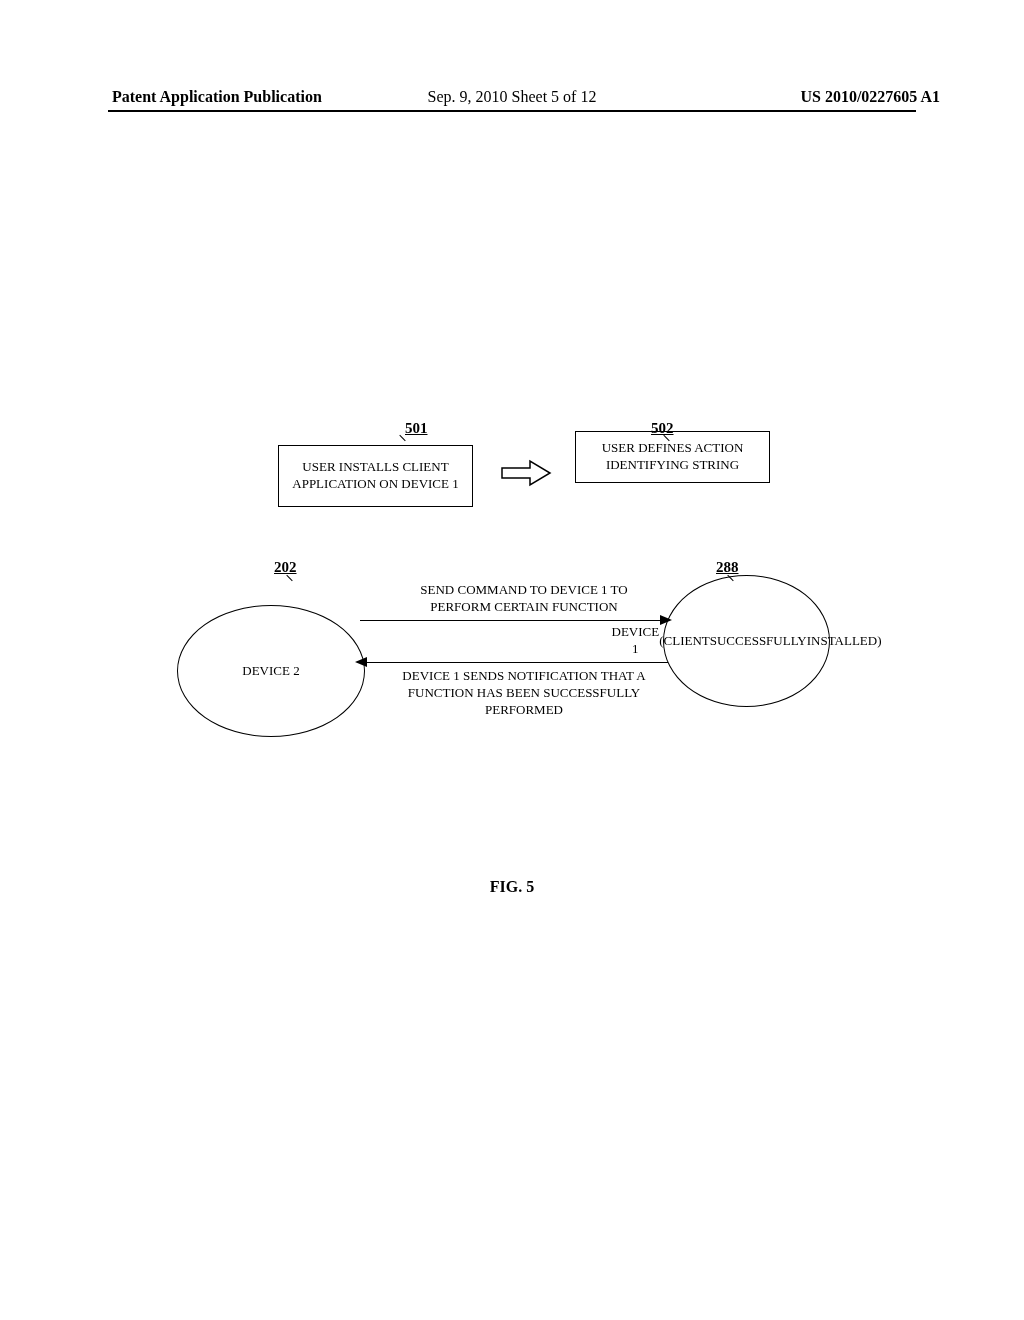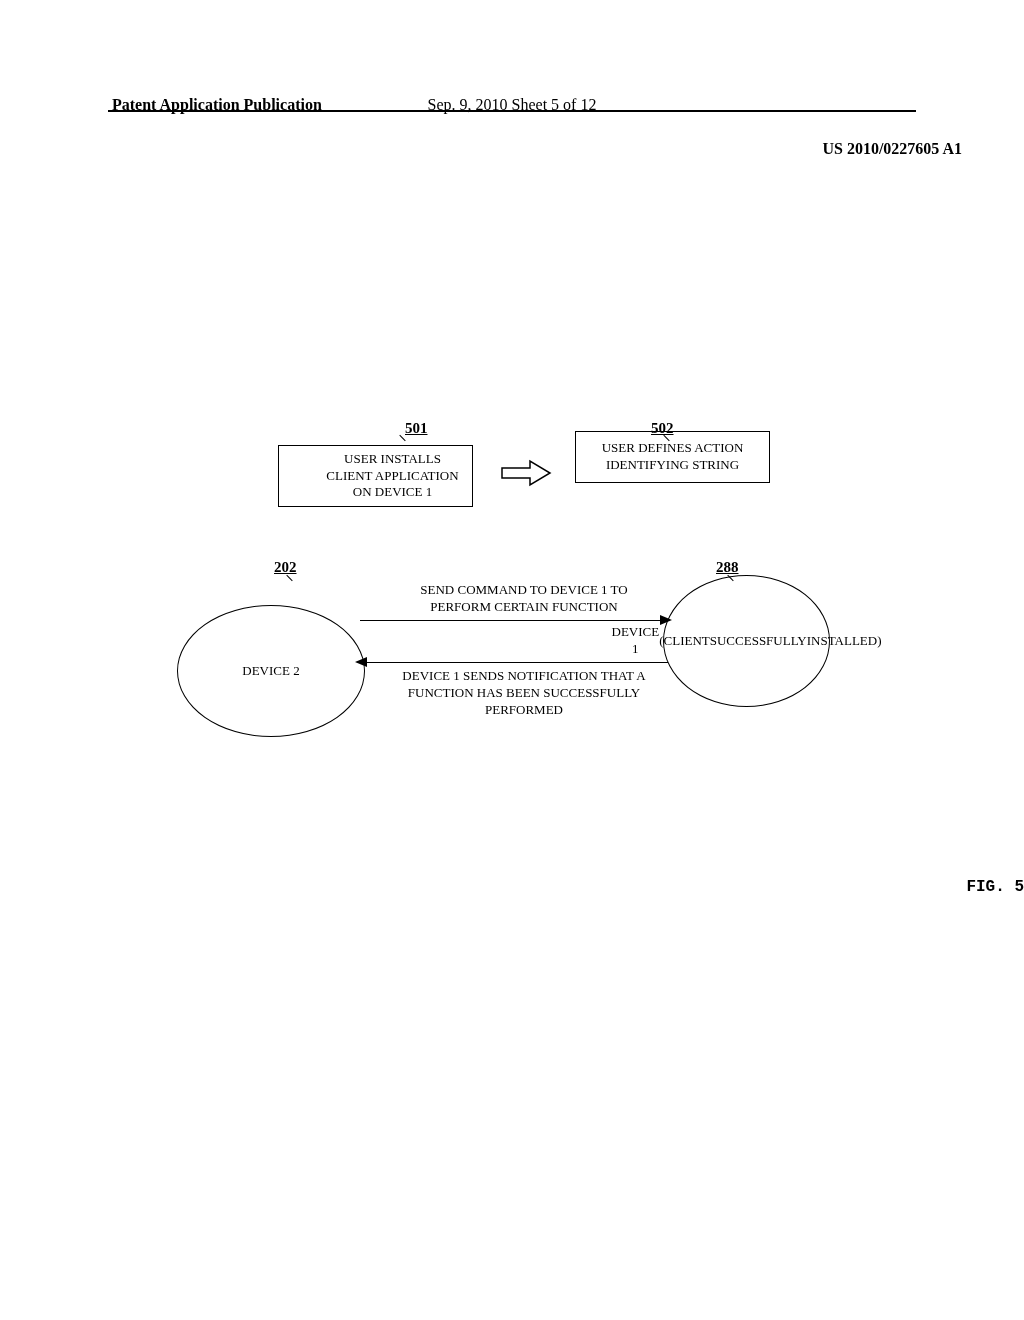--- a/index.html
+++ b/index.html
@@ -11,42 +11,41 @@
     body {
       width: 1024px;
       height: 1320px;
       background: white;
       font-family: "Times New Roman", Times, serif;
       position: relative;
     }
     
     .header {
       position: absolute;
-      top: 96px;
+      top: 88px;
       left: 0;
       width: 100%;
-      padding: 0 62px 0 112px;
+      padding: 0 84px 0 112px;
       display: flex;
       justify-content: space-between;
       font-size: 16px;
     }
     
     .header-left {
       font-weight: bold;
     }
     
     .header-center {
       position: absolute;
       left: 50%;
       transform: translateX(-50%);
     }
     
     .header-right {
       font-weight: bold;
-      margin-top: 44px;
     }
     
     .header-rule {
       position: absolute;
       top: 110px;
       left: 108px;
       right: 108px;
       border-top: 2px solid black;
     }
     
@@ -60,21 +59,20 @@
       align-items: center;
       justify-content: center;
       line-height: 1.3;
     }
     
     .box-501 {
       top: 445px;
       left: 278px;
       width: 195px;
       height: 62px;
-      padding-left: 42px;
     }
     
     .box-502 {
       top: 431px;
       left: 575px;
       width: 195px;
       height: 52px;
     }
     
     .label {
@@ -231,24 +229,23 @@
       top: 574px;
       left: 730px;
       transform: rotate(-45deg);
     }
     
     .fig-label {
       position: absolute;
       top: 878px;
       left: 0;
       width: 100%;
-      text-align: right;
+      text-align: center;
       font-weight: bold;
       font-size: 16px;
-      font-family: Liberation Mono, monospace;
     }
   </style>
 </head>
 <body>
 
 <div class="header">
   <span class="header-left">Patent Application Publication</span>
   <span class="header-center">Sep. 9, 2010  Sheet 5 of 12</span>
   <span class="header-right">US 2010/0227605 A1</span>
 </div>

